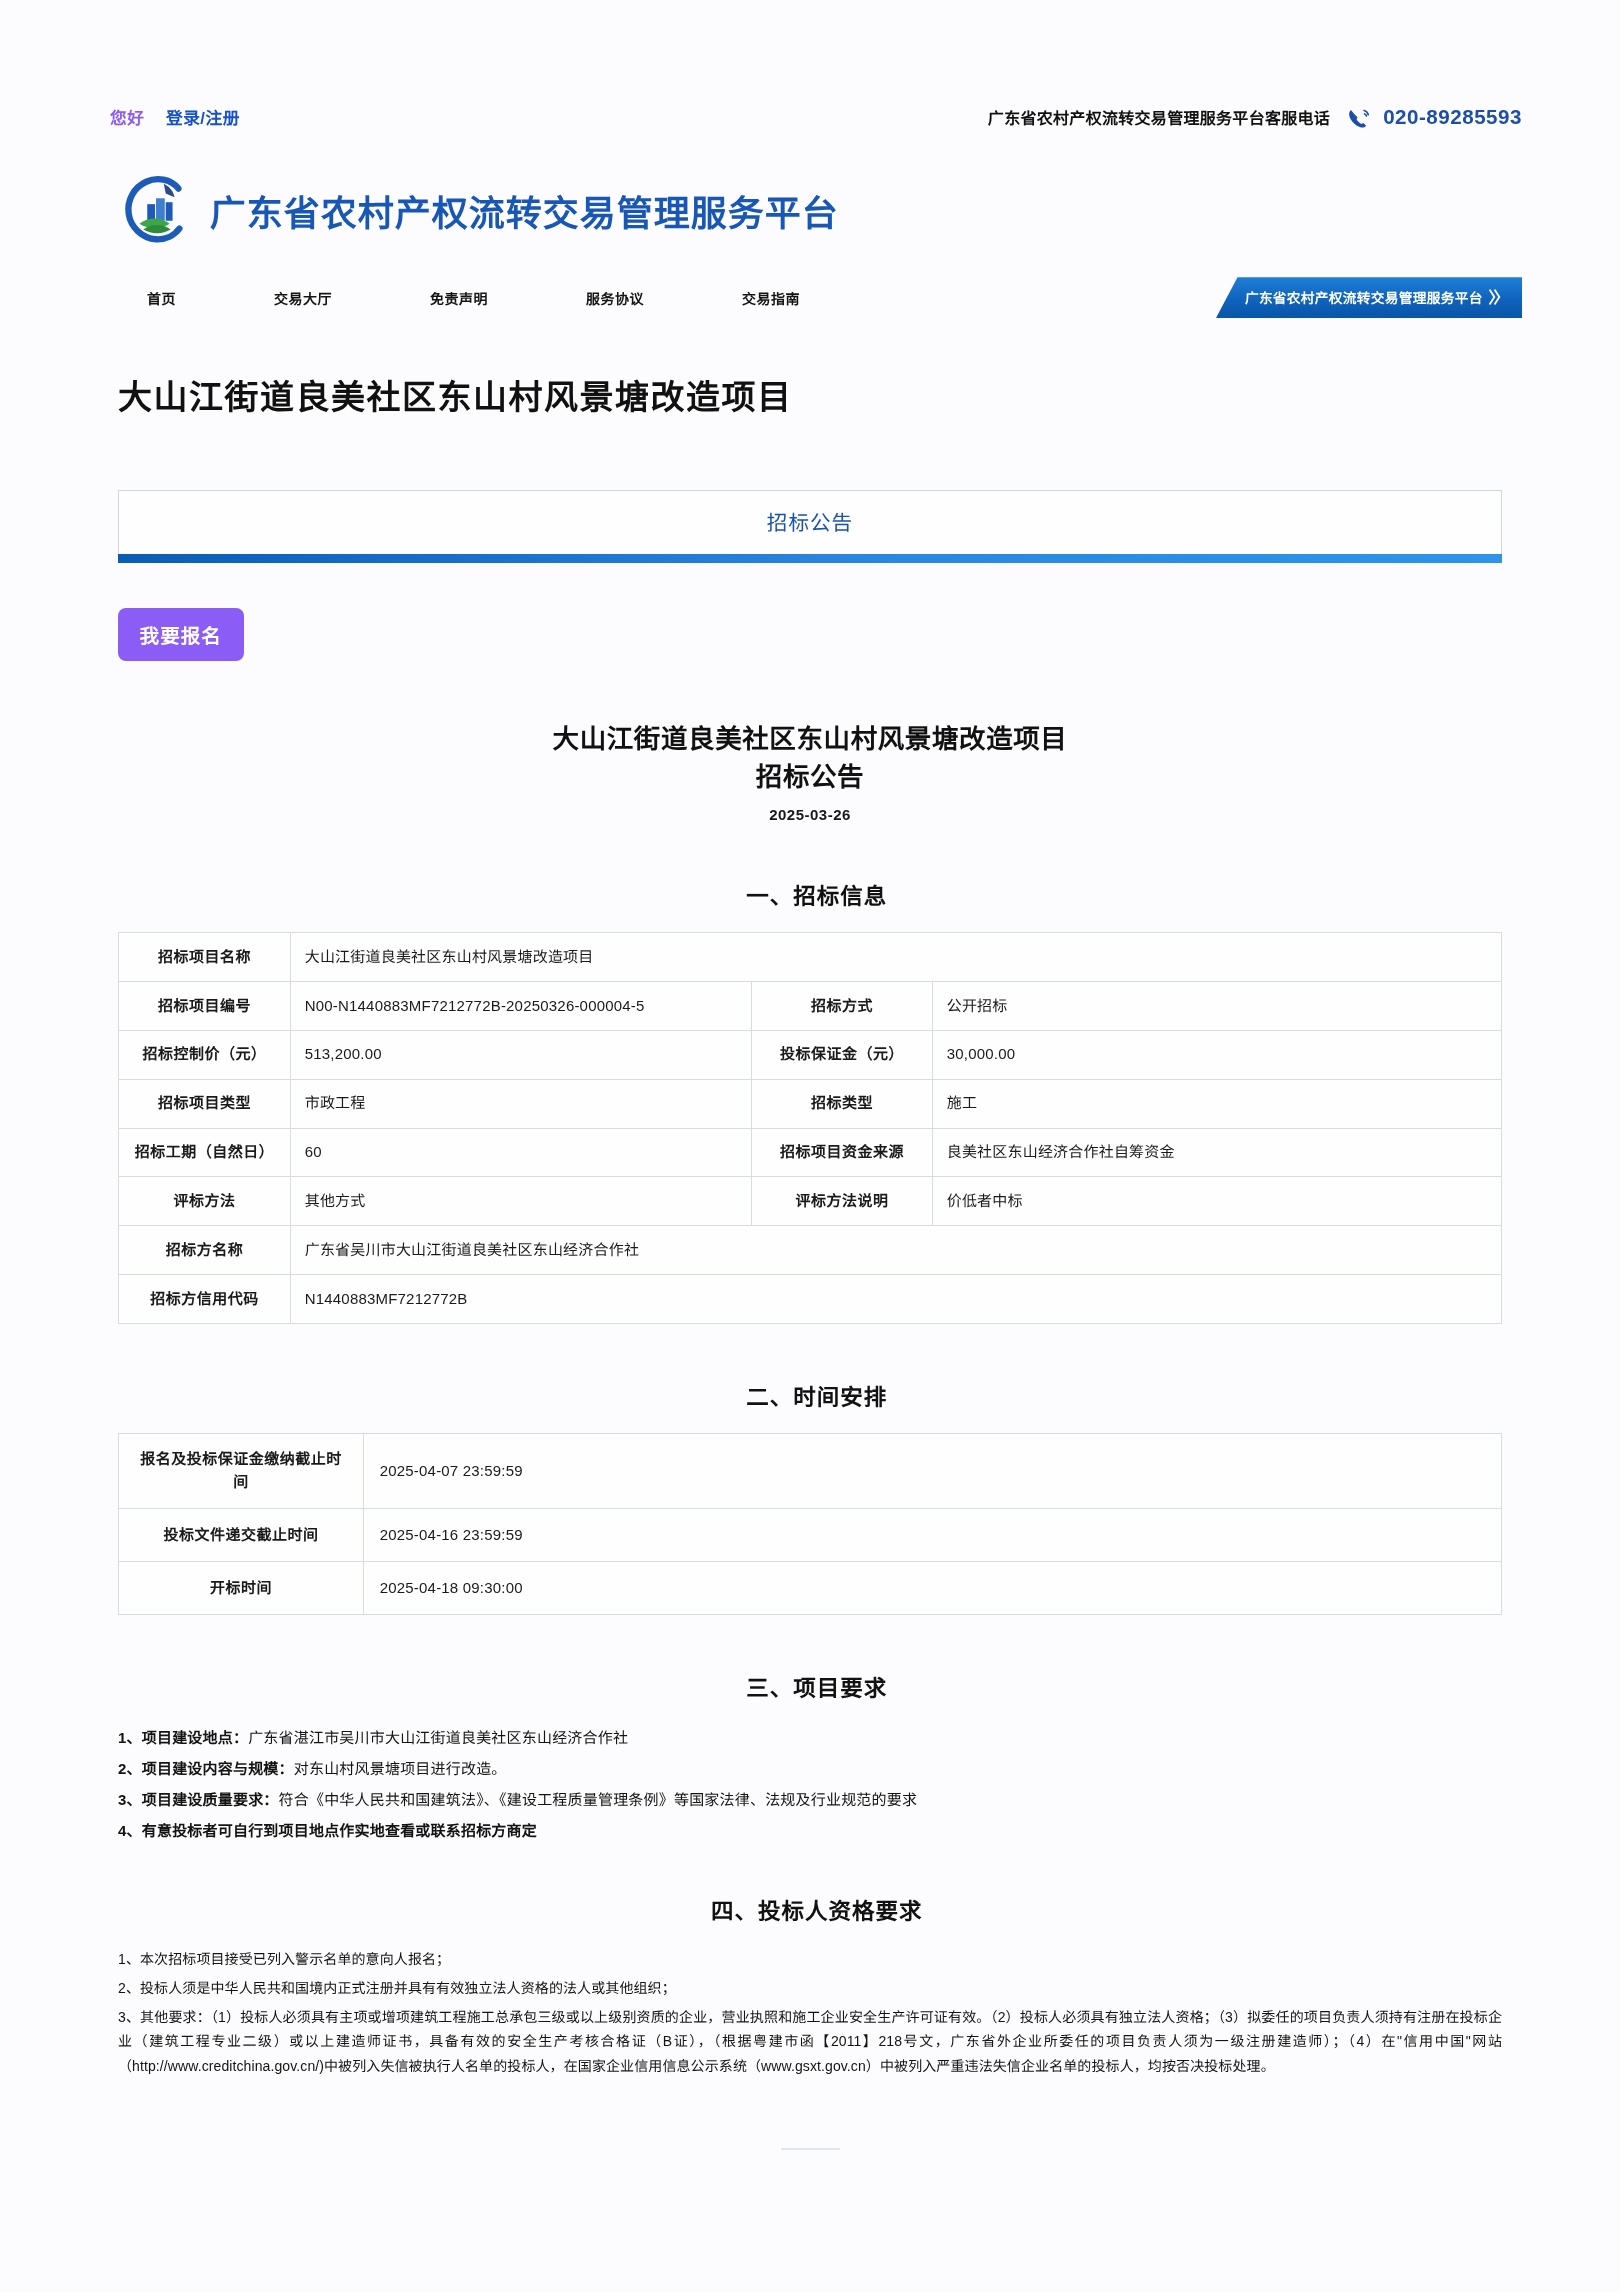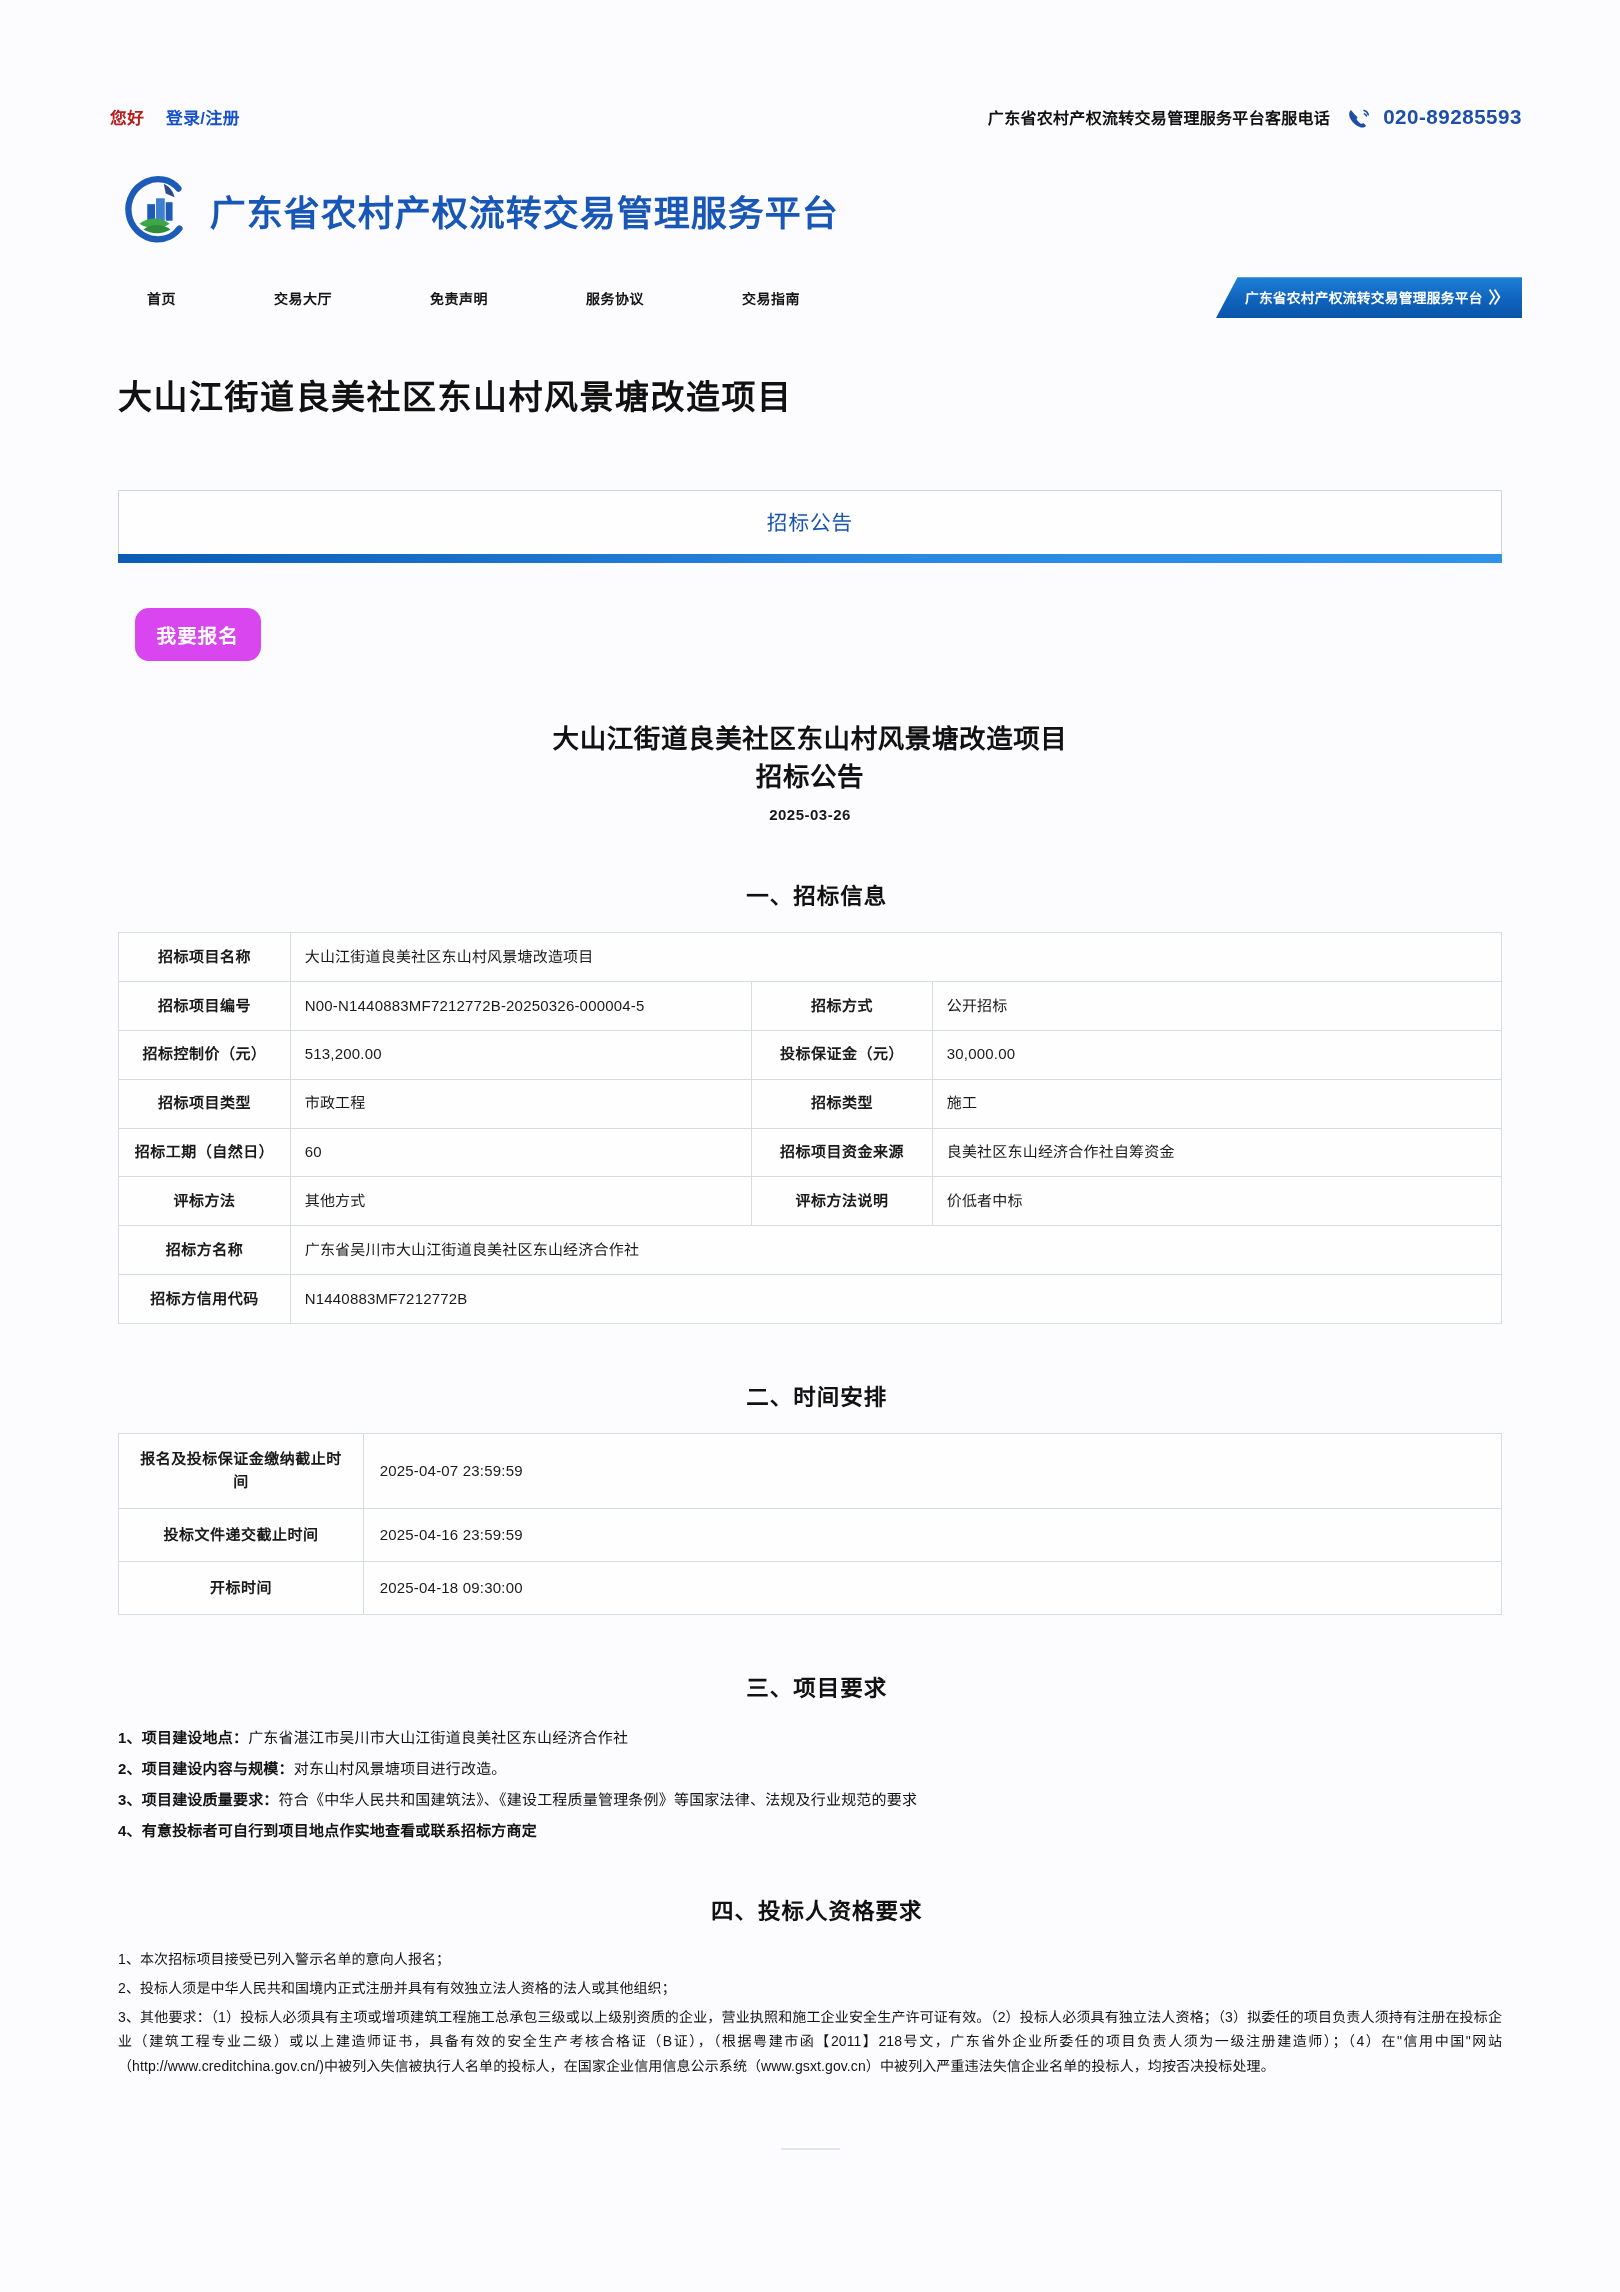--- a/index.html
+++ b/index.html
@@ -22,21 +22,21 @@
   
   .topbar {
     display: flex;
     align-items: center;
     padding: 0 98px 0 110px;
     height: 45px;
     margin-top: 94px;
     font-size: 16.7px;
     font-weight: bold;
   }
-  .topbar .greet { color: #b91c1c; margin-right: 21.6px; letter-spacing: 0.5px; }
+  .topbar .greet { color: #8b5cf6; margin-right: 21.6px; letter-spacing: 0.5px; }
   .topbar .login-link {
     color: #1550c8;
     cursor: pointer;
     letter-spacing: 0.5px;
   }
   .topbar .spacer { flex: 1; }
   .topbar .service-label {
     color: #111;
     font-weight: bold;
     font-size: 16px;
@@ -165,31 +165,30 @@
     position: absolute;
     left: -1px; right: -1px; bottom: -8.8px;
     height: 8.8px;
     background: linear-gradient(90deg, #0b5cb5 0%, #2a87e0 55%, #2f93ea 100%);
   }
 
   
   .action-row { margin: 53px 118px 0 118px; }
   .btn-apply {
     display: inline-block;
-    background: #d946ef;
+    background: #8b5cf6;
     color: #fff;
     border: 0;
-    border-radius: 14px;
+    border-radius: 8px;
     font-size: 19.6px;
     font-weight: bold;
     font-family: "Liberation Sans", sans-serif;
     padding: 11.8px 21.6px;
     cursor: pointer;
     letter-spacing: 1px;
-    margin-left: 17px;
   }
 
   
   .doc { margin: 0 118px; padding-top: 59px; }
   .doc-title {
     text-align: center;
     font-size: 26.5px;
     font-weight: bold;
     color: #111;
     line-height: 1.45;

